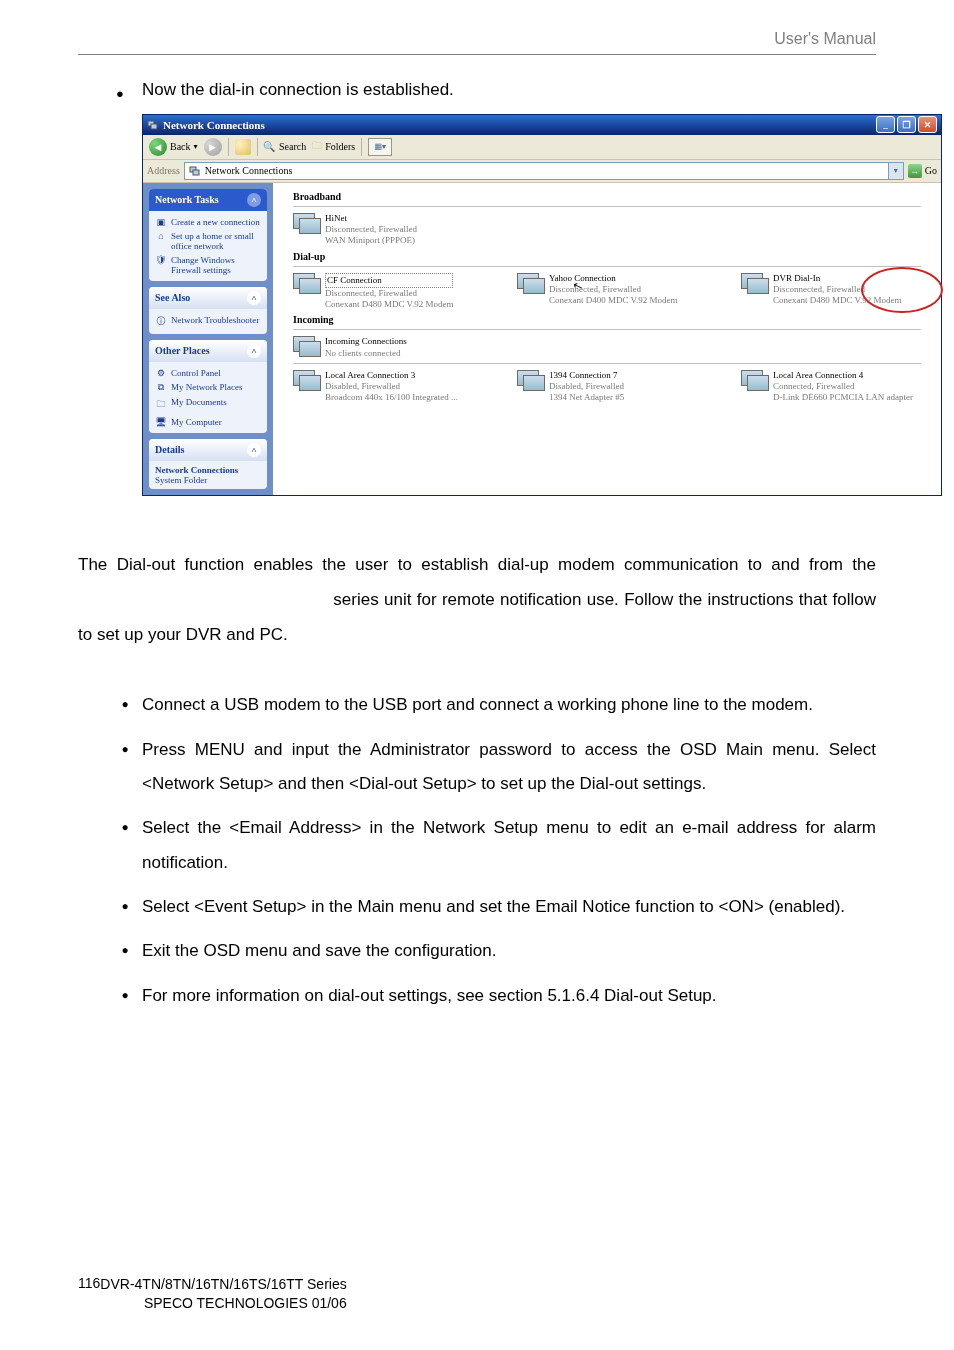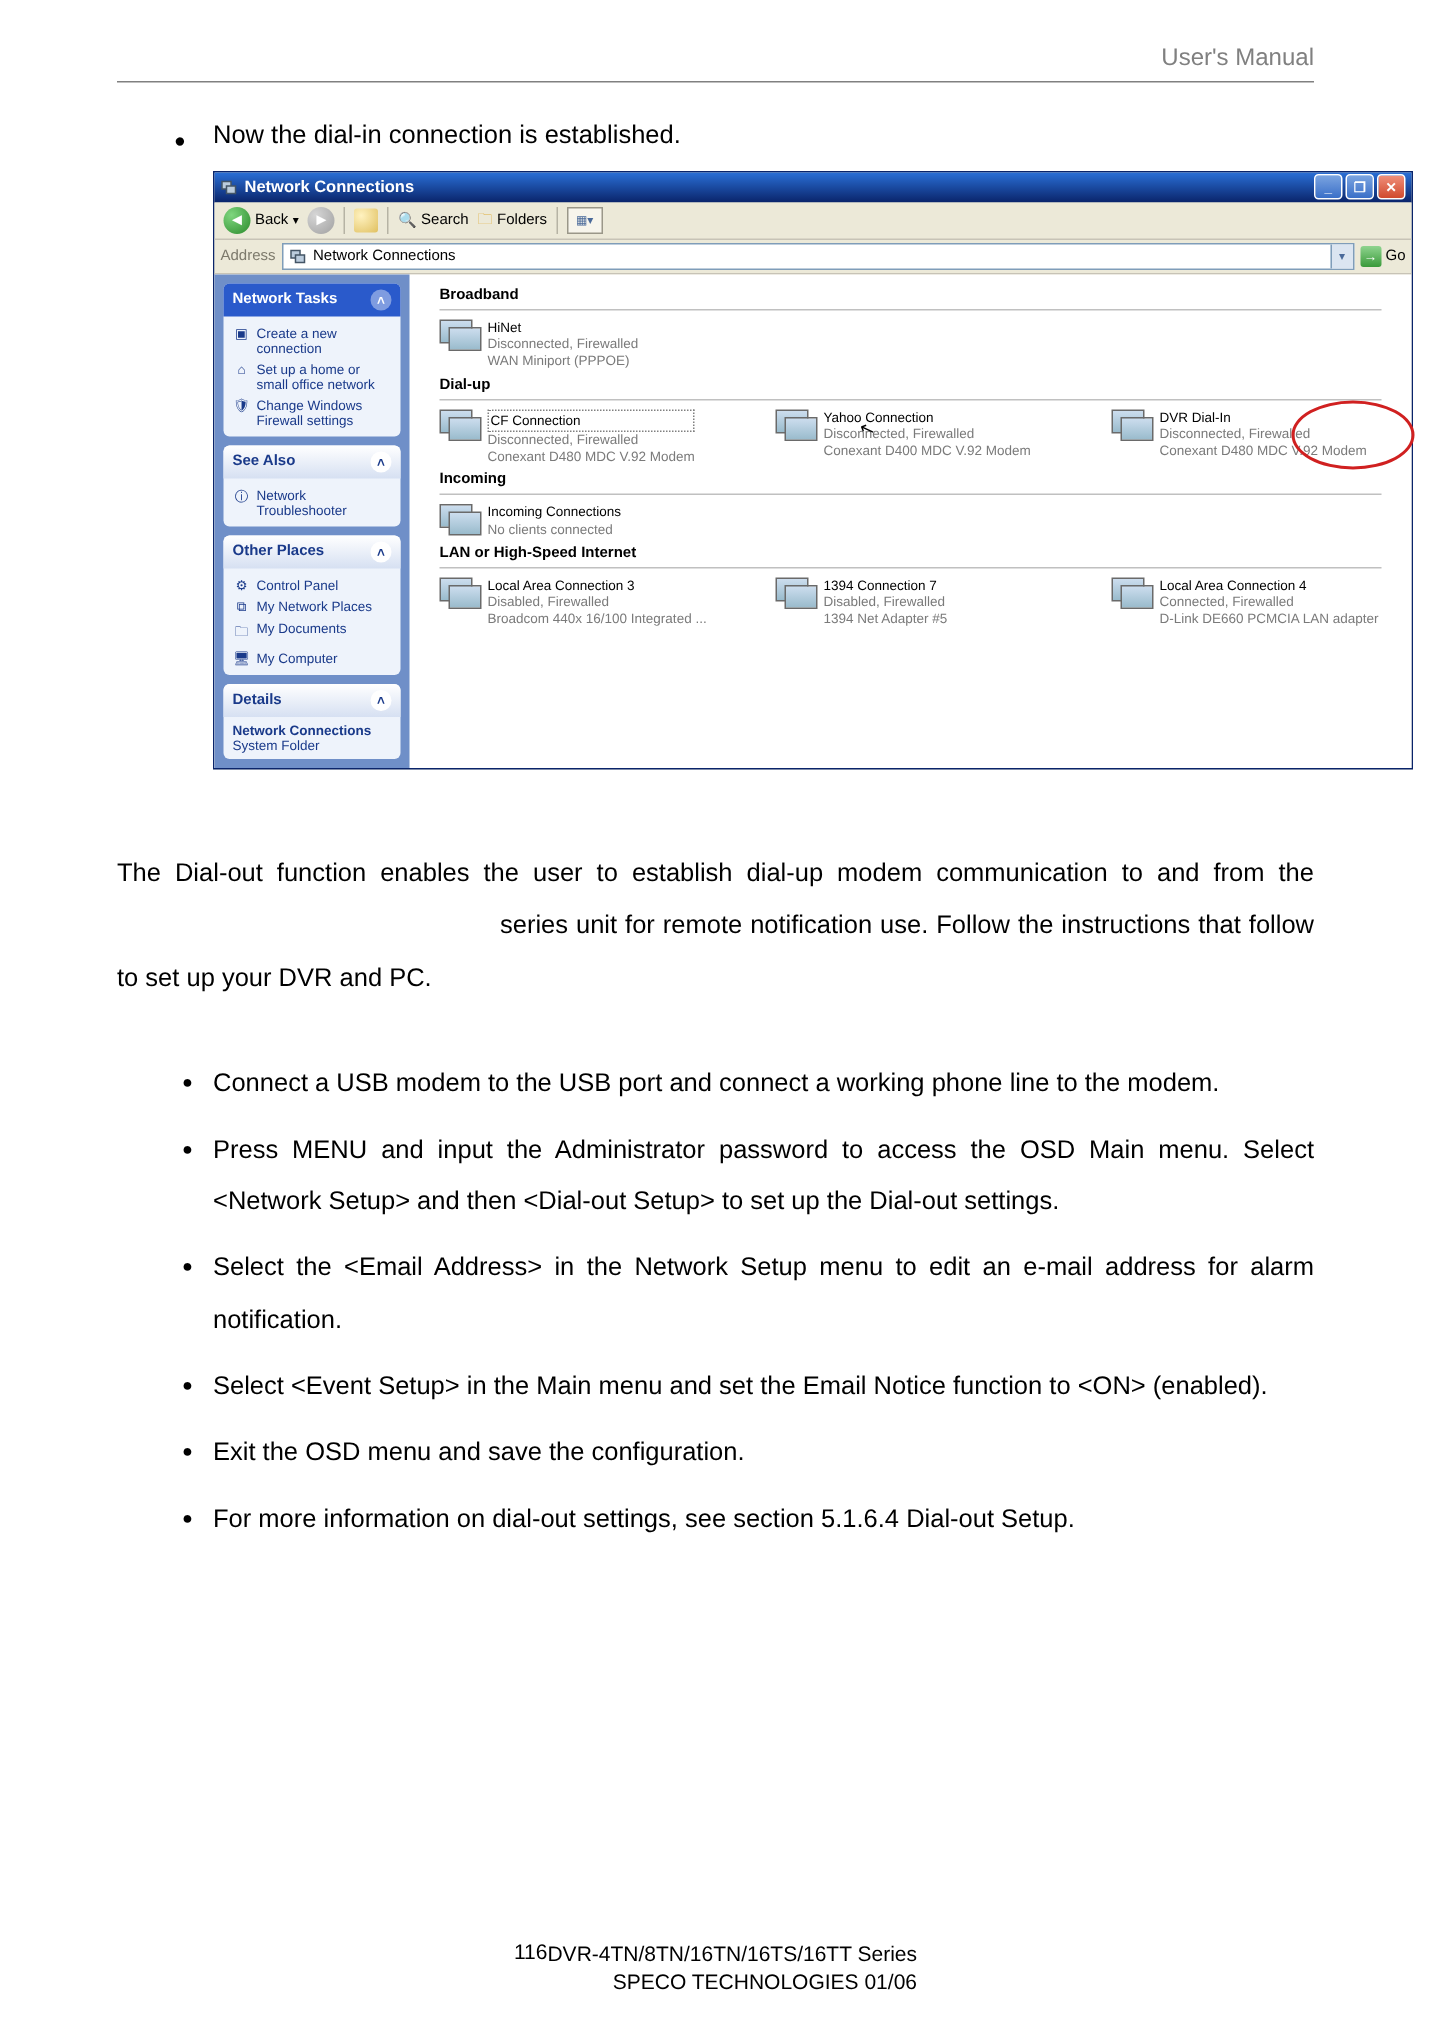--- a/index.html
+++ b/index.html
@@ -5,21 +5,21 @@
 html,body{margin:0;padding:0;background:#fff}
 body{font-family:Arial,Helvetica,sans-serif;color:#000;width:954px}
 .page{padding:0 78px 40px 78px;position:relative;min-height:1350px;box-sizing:border-box}
 .hdr{text-align:right;color:#808080;font-size:16px;padding-top:30px;padding-bottom:6px}
 .rule{border:0;border-top:1px solid #808080;margin:0 0 18px 0}
 .body-text{font-size:17px;line-height:2.05}
 .bullet-row{display:flex;margin:0 0 6px 38px}
 .bullet-dot{width:26px;flex:none;font-size:13px;padding-top:8px}
 .bullet-txt{flex:1}
 .shot-wrap{margin-left:64px;margin-bottom:52px}
-.win{width:798px;border:1px solid #0a246a;font-family:Liberation Sans, sans-serif;font-size:10px;color:#000;background:#ece9d8}
+.win{width:798px;border:1px solid #0a246a;font-family:Liberation Serif, serif;font-size:10px;color:#000;background:#ece9d8}
 .titlebar{display:flex;align-items:center;justify-content:space-between;background:linear-gradient(180deg,#2a6fd6 0%,#0a246a 100%);color:#fff;height:20px;padding:0 4px}
 .titlebar-left{display:flex;align-items:center;gap:4px}
 .tb-icon{width:12px;height:12px}
 .tb-title{font-weight:bold;font-size:11px}
 .win-btns{display:flex;gap:2px}
 .win-btn{width:17px;height:15px;border:1px solid #fff;border-radius:3px;display:flex;align-items:center;justify-content:center;font-size:9px;font-weight:bold;color:#fff}
 .btn-min,.btn-max{background:linear-gradient(180deg,#7ba4e0,#3a6fc8)}
 .btn-close{background:linear-gradient(180deg,#f08f7a,#d04a2e)}
 .menubar{display:flex;gap:10px;padding:2px 6px;background:#ece9d8;border-bottom:1px solid #c7c3b6;font-size:10px}
 .toolbar{display:flex;align-items:center;gap:6px;padding:3px 6px;background:#ece9d8;border-bottom:1px solid #c7c3b6;font-size:10px}
@@ -63,21 +63,21 @@
 .sel{border:1px dotted #808080;padding:1px}
 .ring{position:absolute;right:-22px;top:-6px;width:78px;height:42px;border:2px solid #d02020;border-radius:50%;pointer-events:none}
 .ring-wrap{position:relative}
 .cursor-arrow{position:absolute;left:430px;top:96px;font-size:12px;color:#000;transform:rotate(-20deg)}
 .para{margin:0 0 0 0}
 .list-block{margin-left:30px}
 .list-item{display:flex;margin-bottom:10px}
 .li-dot{width:34px;flex:none;text-align:center;font-size:12px;padding-top:9px}
 .li-txt{flex:1;font-size:17px;line-height:2.02}
 .under{}
-.footer{position:absolute;bottom:18px;left:78px;right:78px;display:flex;justify-content:center;font-size:14px}
+.footer{position:absolute;bottom:36px;left:78px;right:78px;display:flex;justify-content:flex-start;font-size:14px}
 .footer-right{text-align:right;line-height:1.4}
 </style>
 </head>
 <body>
 
 <div class="page">
   <div class="hdr">User's  Manual</div>
   <hr class="rule">
 
   <div class="body-text">
@@ -282,21 +282,20 @@
                   <div class="mon"></div>
                   <div class="mon mon2"></div>
                 </div>
               <div class="conn-txt">
                   <div class="conn-name">Incoming Connections</div>
                   <div class="conn-status">No clients connected</div>
                 </div>
             </div>
           </div>
 
-          <div class="sec-hd">LAN or High-Speed Internet</div>
             <hr class="sec-rule">
           <div class="conn-row">
             <div class="conn">
               <div class="conn-ic">
                   <div class="mon"></div>
                   <div class="mon mon2"></div>
                 </div>
               <div class="conn-txt">
                   <div class="conn-name">Local Area Connection 3</div>
                   <div class="conn-status">Disabled, Firewalled</div>

